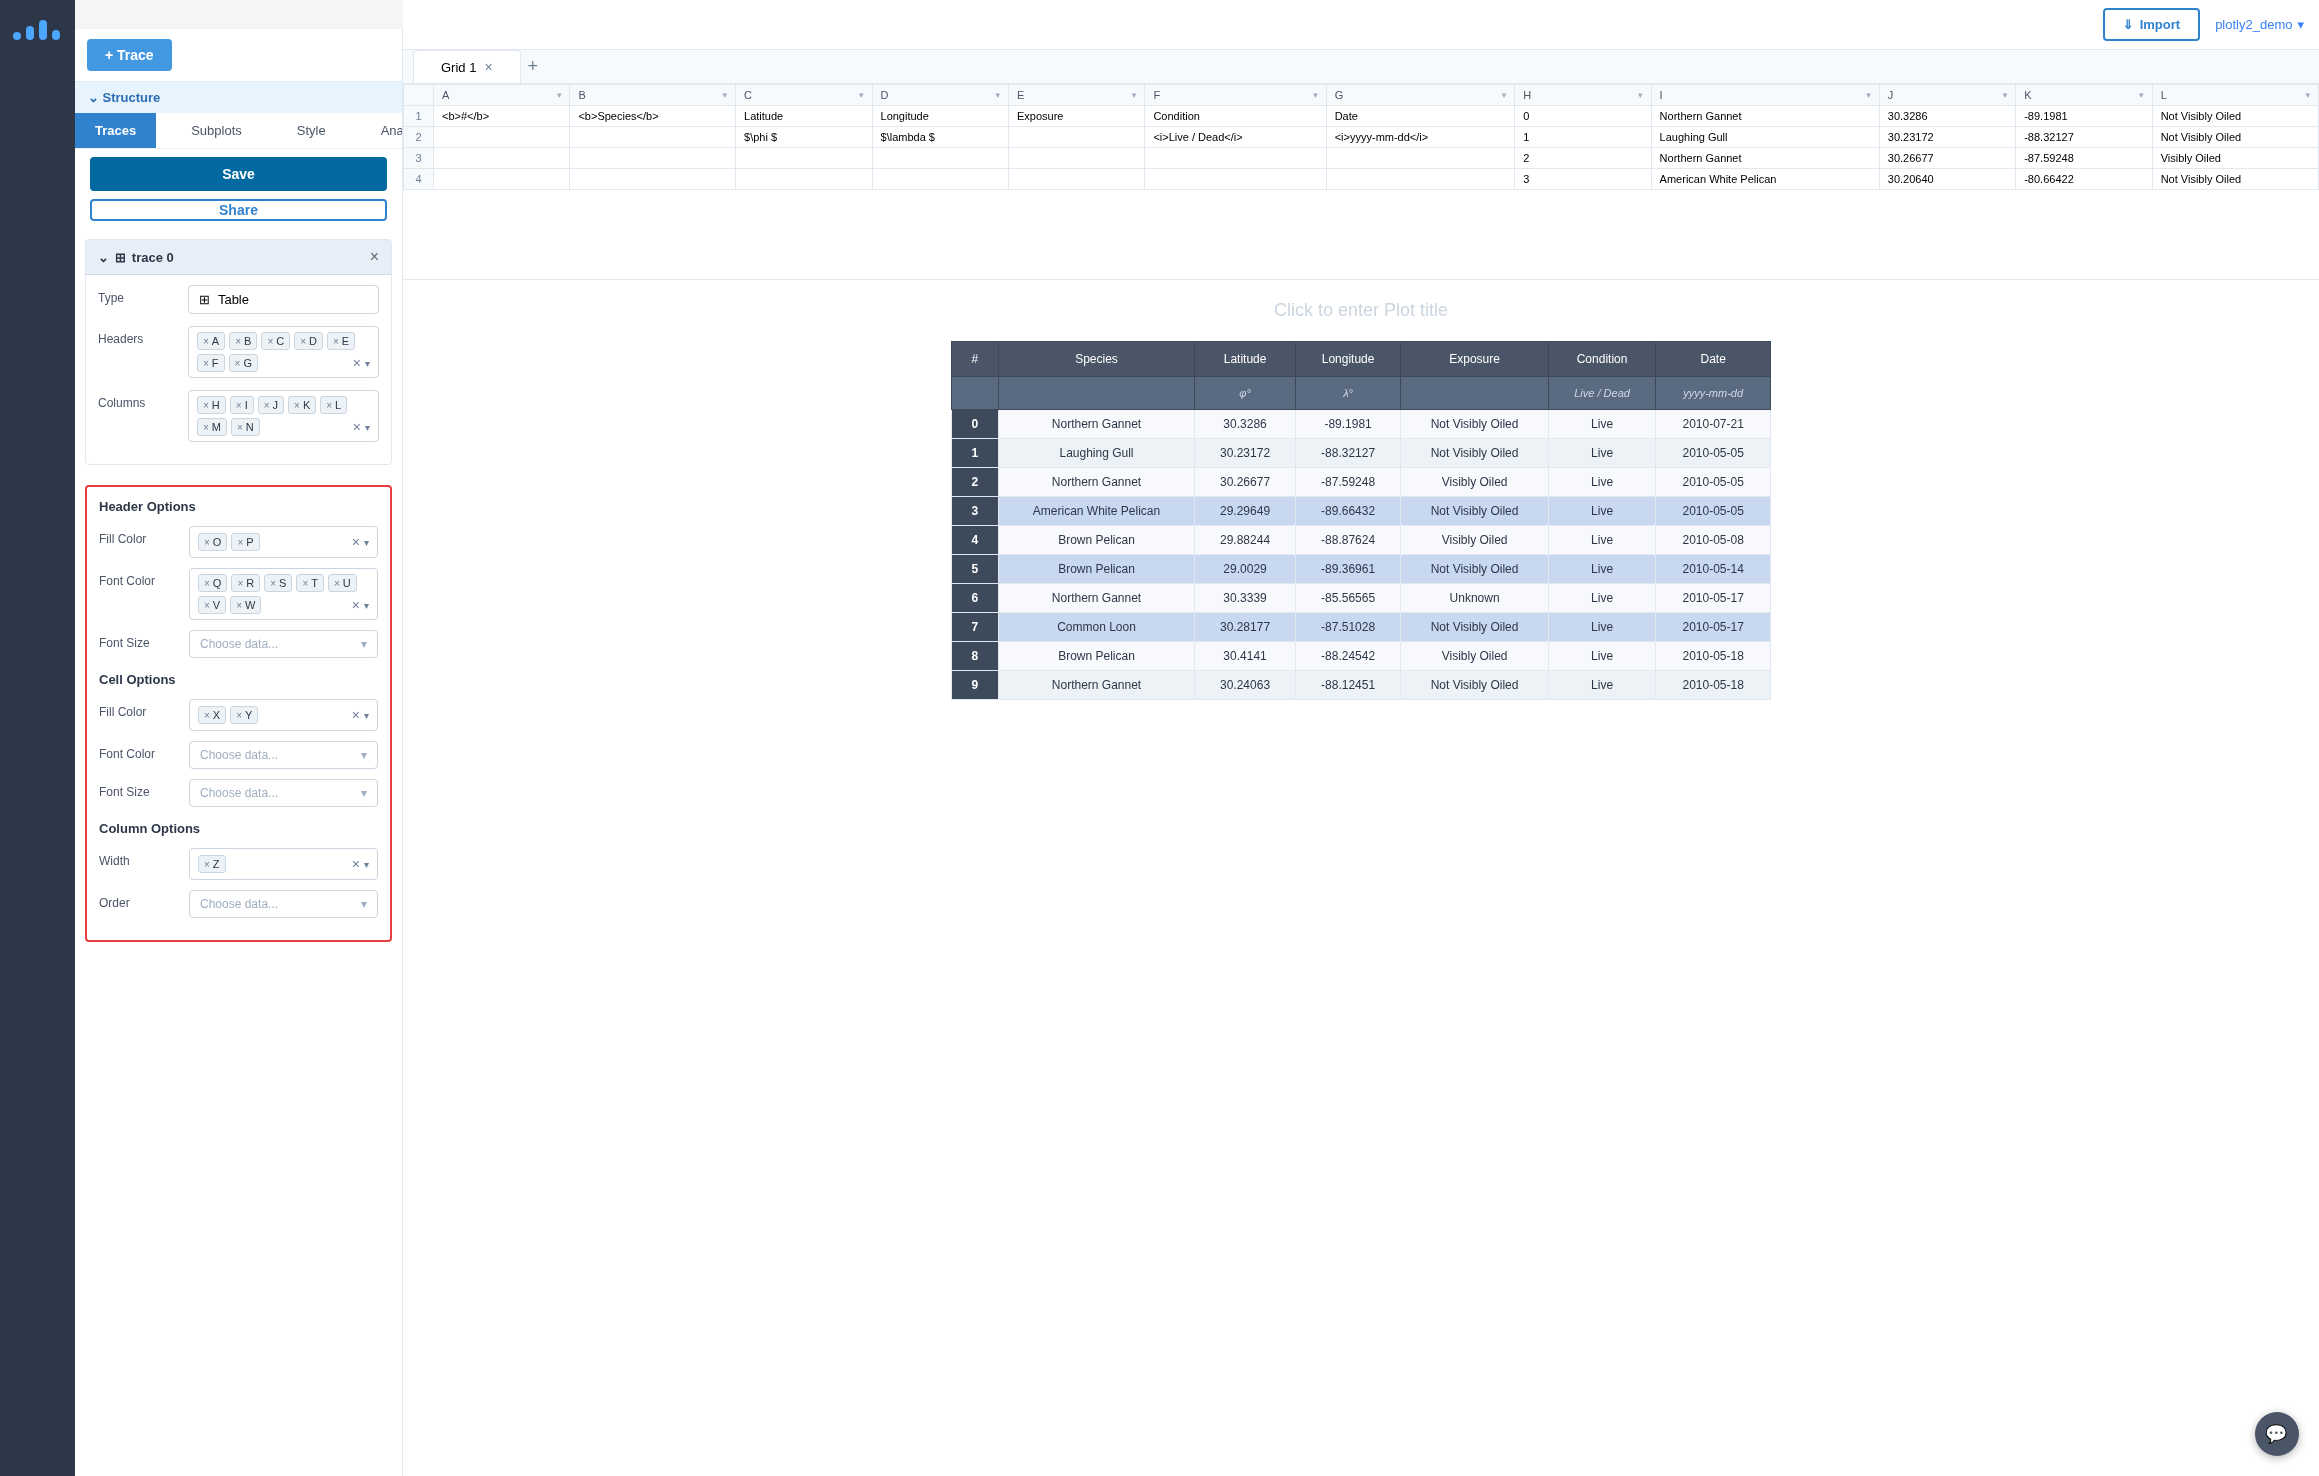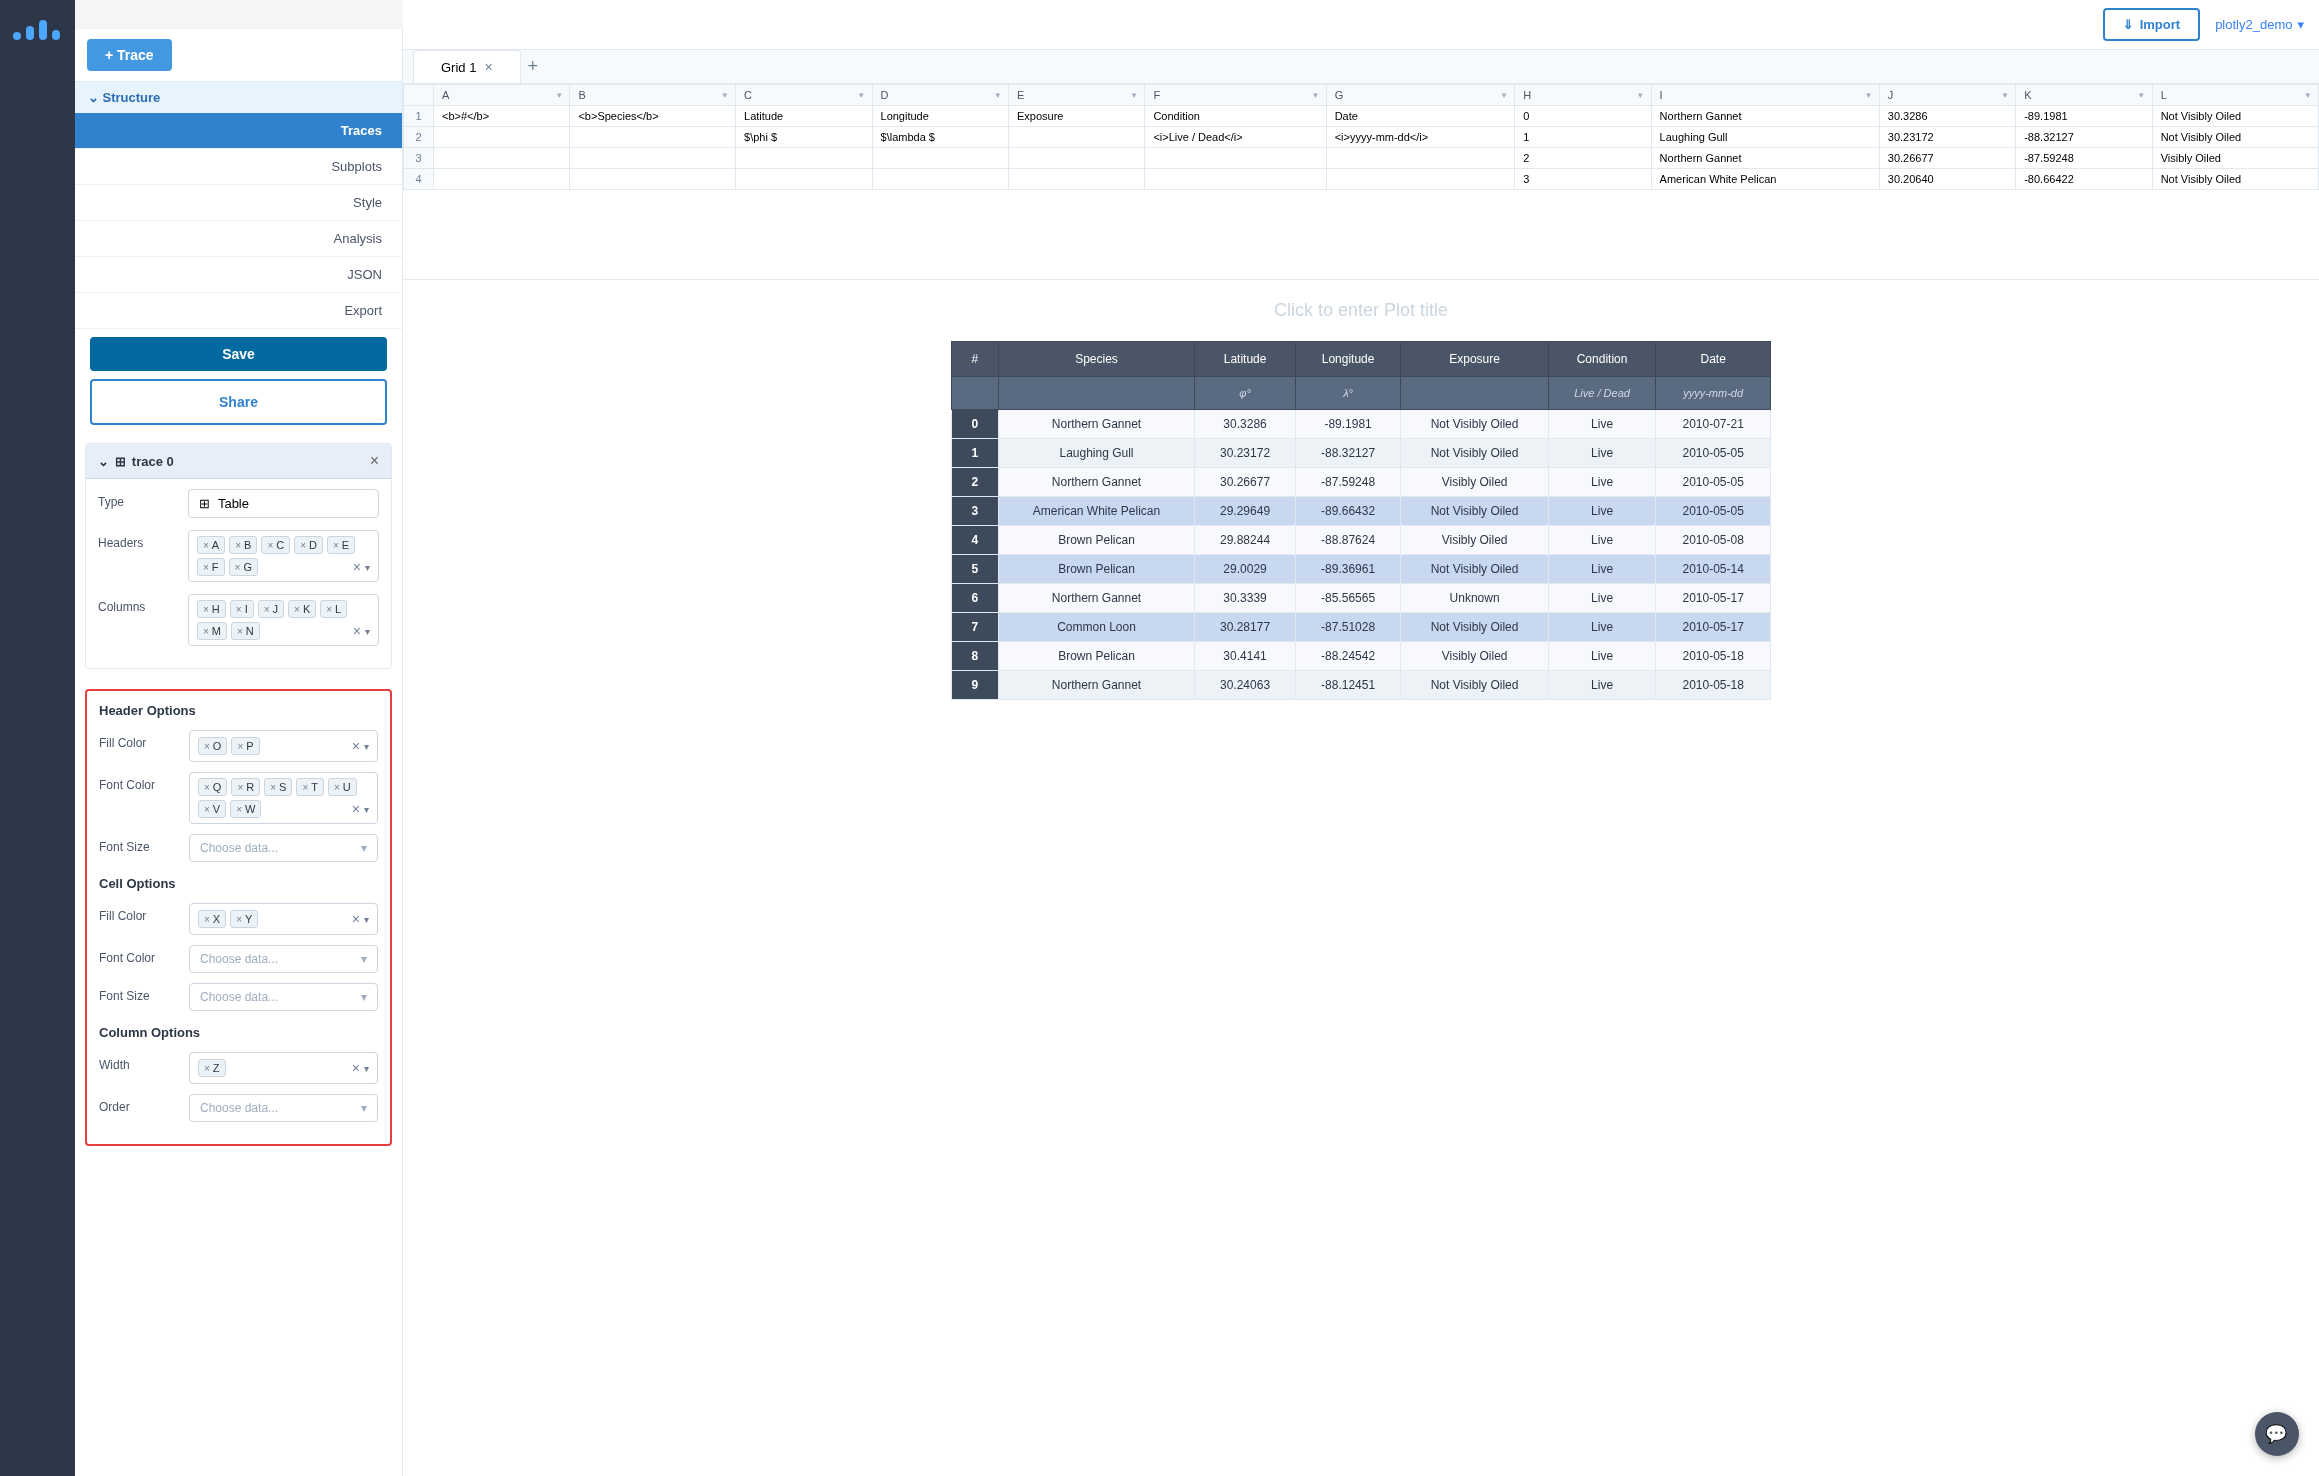--- a/index.html
+++ b/index.html
@@ -76,21 +76,21 @@
       background: #e8f4fd;
       padding: 8px 13px;
       color: #2b6cb0;
       font-weight: bold;
       font-size: 13px;
       cursor: pointer;
     }
 
     .nav-items {
       display: flex;
-      flex-direction: column;
+      flex-direction: row;
       text-align: right;
     }
 
     .nav-item {
       padding: 10px 20px;
       cursor: pointer;
       color: #4a5568;
       font-size: 13px;
       border-bottom: 1px solid #f0f0f0;
     }
@@ -116,21 +116,21 @@
       font-size: 14px;
       font-weight: bold;
       width: calc(100% - 30px);
     }
 
     .share-btn {
       margin: 4px 15px 8px;
       background: white;
       color: #3182ce;
       border: 2px solid #3182ce;
-      padding: 13px;
+      padding: 1px;
       border-radius: 4px;
       cursor: pointer;
       font-size: 14px;
       font-weight: bold;
       width: calc(100% - 30px);
       text-align: center;
     }
 
     
     .trace-panel {

